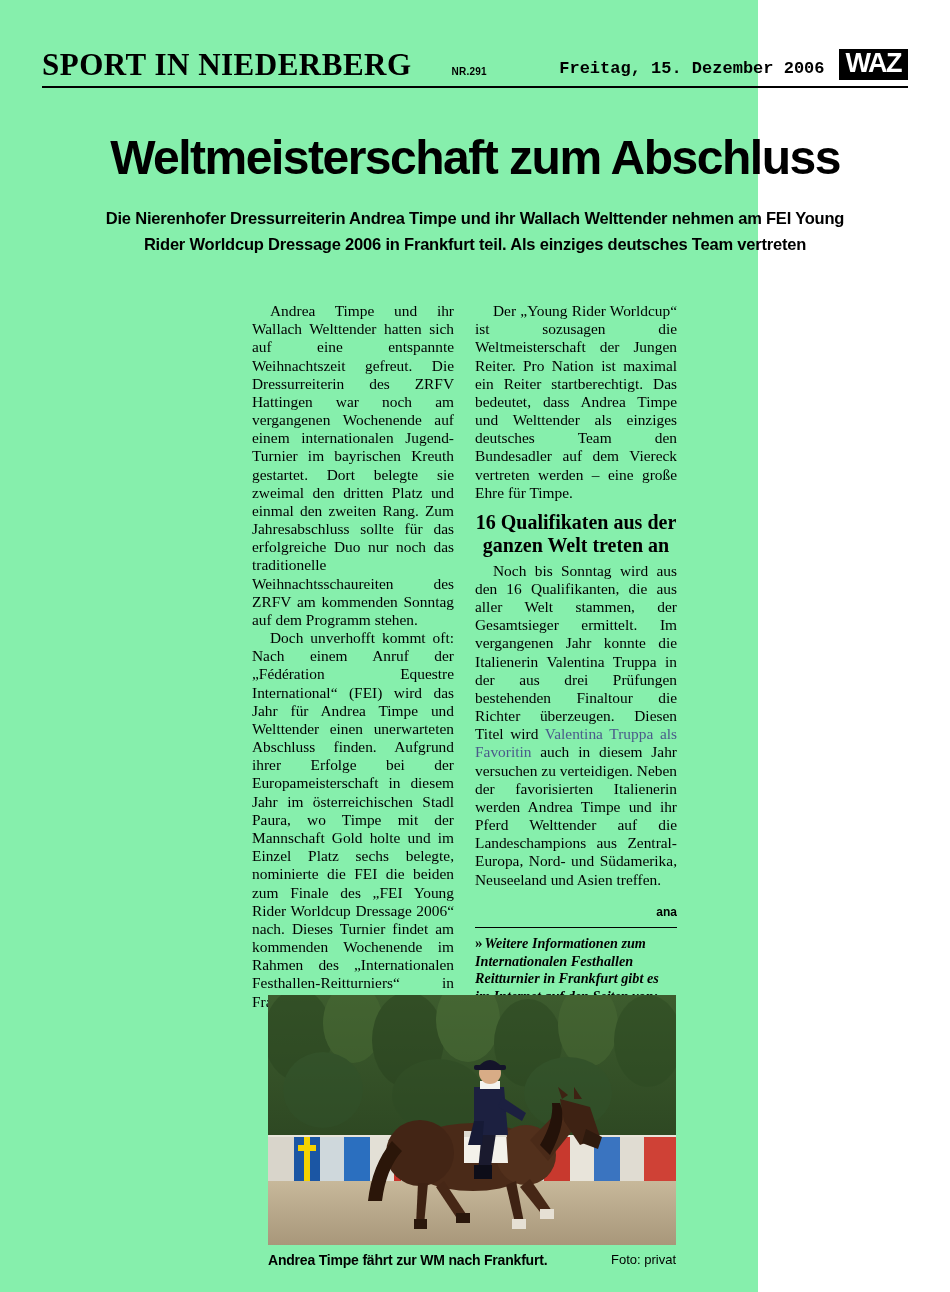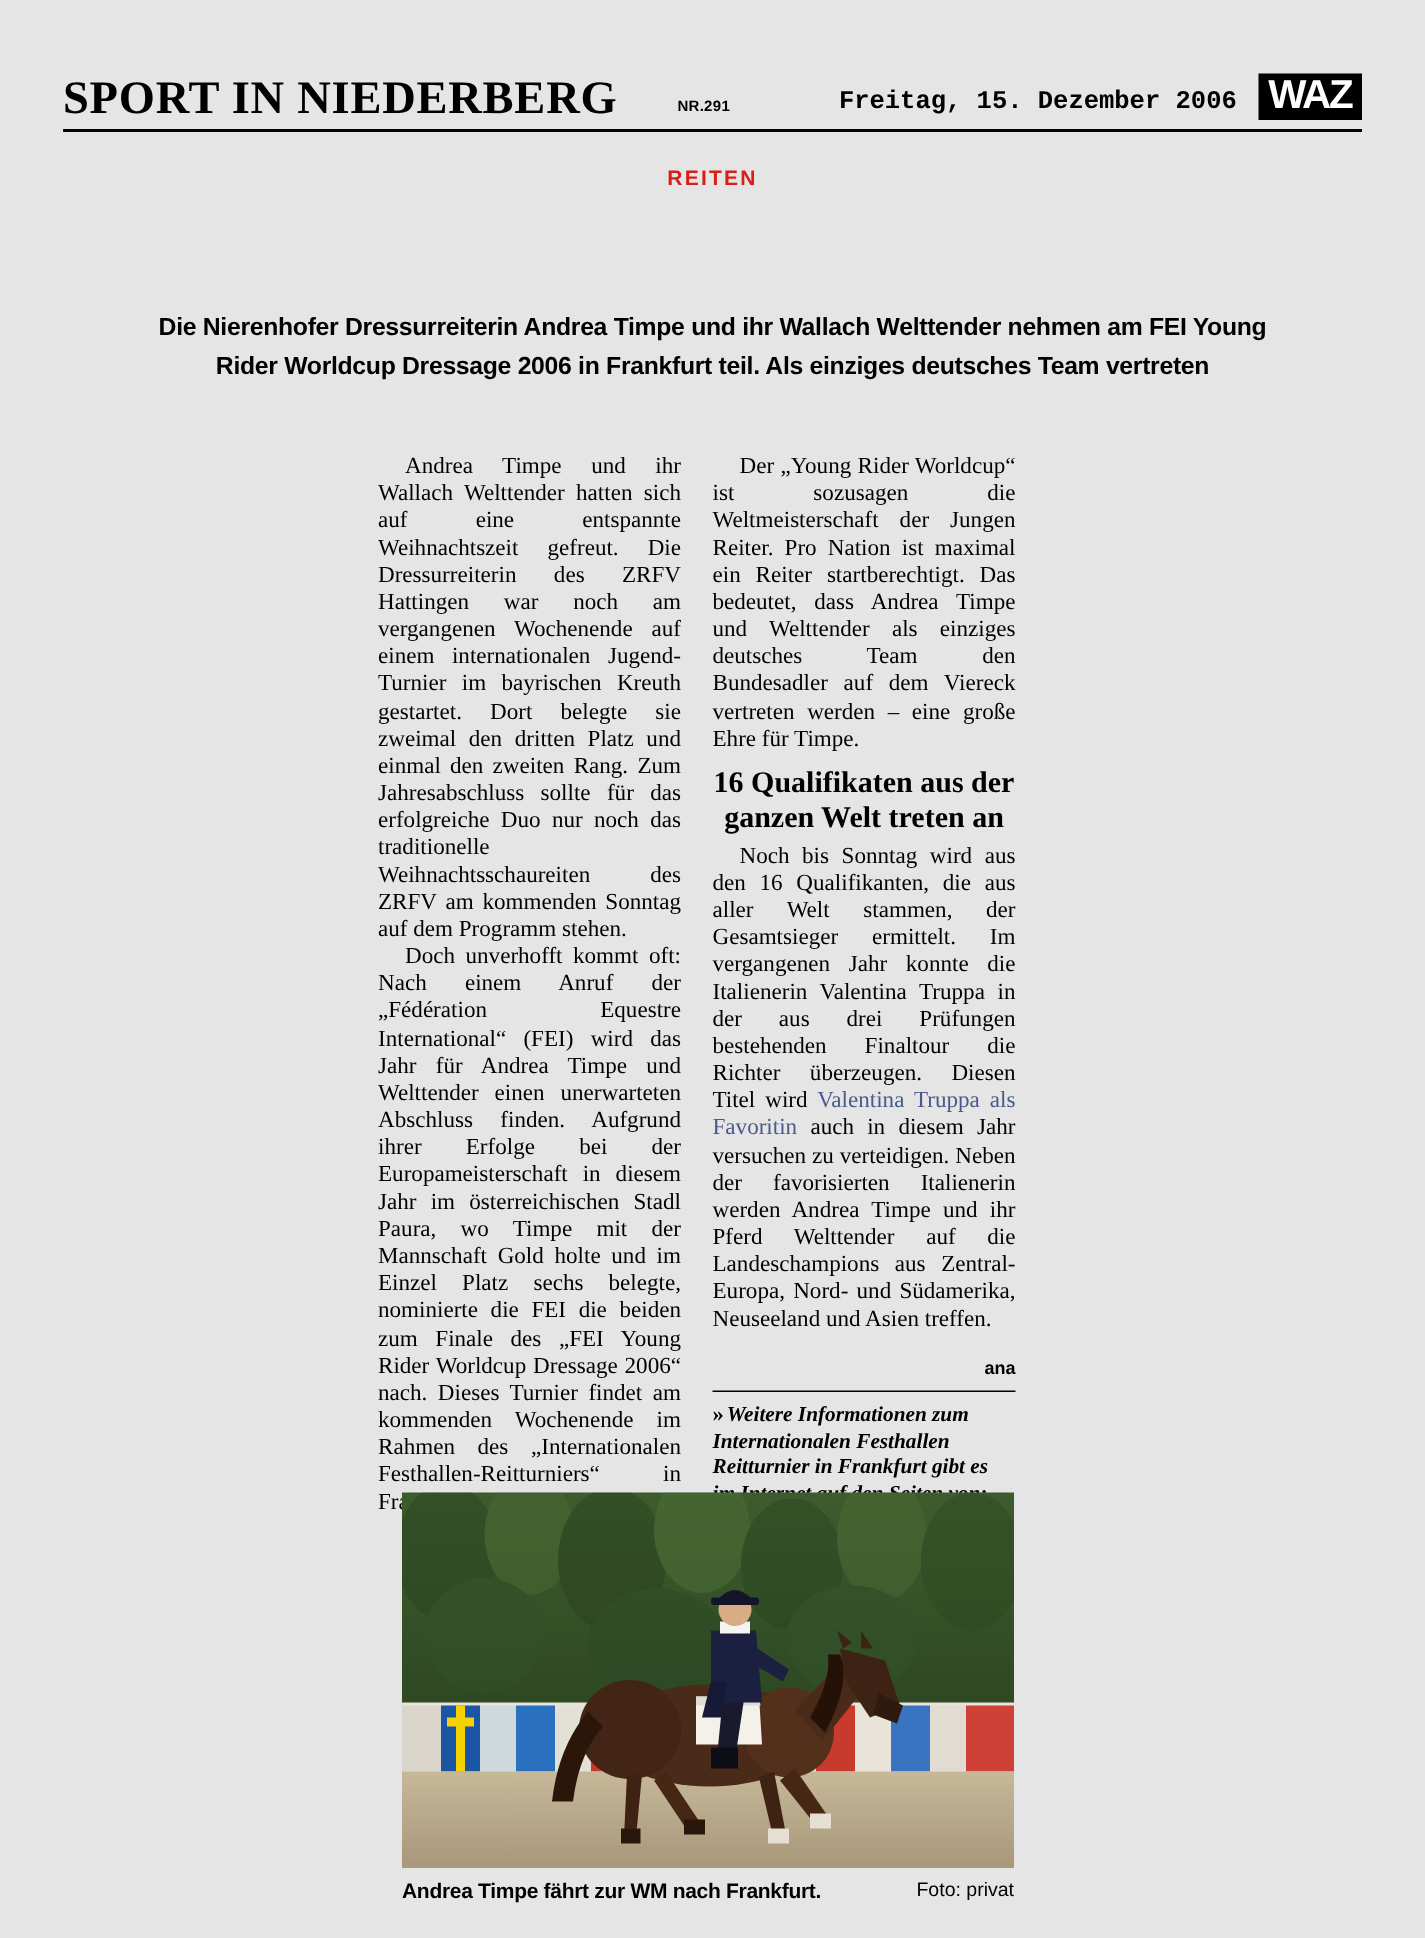--- a/index.html
+++ b/index.html
@@ -10,23 +10,23 @@
   body {
     width: 950px;
     height: 1292px;
     font-family: "Liberation Serif", serif;
     color: #000000;
     position: relative;
     overflow: hidden;
   }
   .page {
     position: relative;
-    width: 950px;
+    width: 758px;
     height: 1292px;
-    background: #e5e5e5;
+    background: #86efac;
   }
 
   
   .masthead {
     position: absolute;
     left: 42px;
     top: 34px;
     width: 866px;
     height: 46px;
     display: flex;
@@ -207,21 +207,21 @@
 <div class="page">
 
   <div class="masthead">
     <span class="masthead-title">SPORT IN NIEDERBERG</span>
     <span class="masthead-issue">NR.291</span>
     <span class="masthead-date">Freitag, 15. Dezember 2006</span>
     <span class="masthead-logo">WAZ</span>
   </div>
   <div class="masthead-rule"></div>
 
-  <div class="kicker">REITEN</div>
+  <div class="headline">Weltmeisterschaft zum Abschluss</div>
   <div class="subhead">Die Nierenhofer Dressurreiterin Andrea Timpe und ihr Wallach Welttender nehmen am FEI Young Rider Worldcup Dressage 2006 in Frankfurt teil. Als einziges deutsches Team vertreten</div>
 
   <div class="col col-left">
     <p class="first">Andrea Timpe und ihr Wallach Welttender hatten sich auf eine entspannte Weihnachtszeit gefreut. Die Dressurreiterin des ZRFV Hattingen war noch am vergangenen Wochenende auf einem internationalen Jugend-Turnier im bayrischen Kreuth gestartet. Dort belegte sie zweimal den dritten Platz und einmal den zweiten Rang. Zum Jahresabschluss sollte für das erfolgreiche Duo nur noch das traditionelle Weihnachtsschaureiten des ZRFV am kommenden Sonntag auf dem Programm stehen.</p>
     <p>Doch unverhofft kommt oft: Nach einem Anruf der „Fédération Equestre International“ (FEI) wird das Jahr für Andrea Timpe und Welttender einen unerwarteten Abschluss finden. Aufgrund ihrer Erfolge bei der Europameisterschaft in diesem Jahr im österreichischen Stadl Paura, wo Timpe mit der Mannschaft Gold holte und im Einzel Platz sechs belegte, nominierte die FEI die beiden zum Finale des „FEI Young Rider Worldcup Dressage 2006“ nach. Dieses Turnier findet am kommenden Wochenende im Rahmen des „Internationalen Festhallen-Reitturniers“ in Frankfurt statt.</p>
   </div>
 
   <div class="col col-right">
     <p class="first">Der „Young Rider Worldcup“ ist sozusagen die Weltmeisterschaft der Jungen Reiter. Pro Nation ist maximal ein Reiter startberechtigt. Das bedeutet, dass Andrea Timpe und Welttender als einziges deutsches Team den Bundesadler auf dem Viereck vertreten werden – eine große Ehre für Timpe.</p>
     <h3>16 Qualifikaten aus der ganzen Welt treten an</h3>

